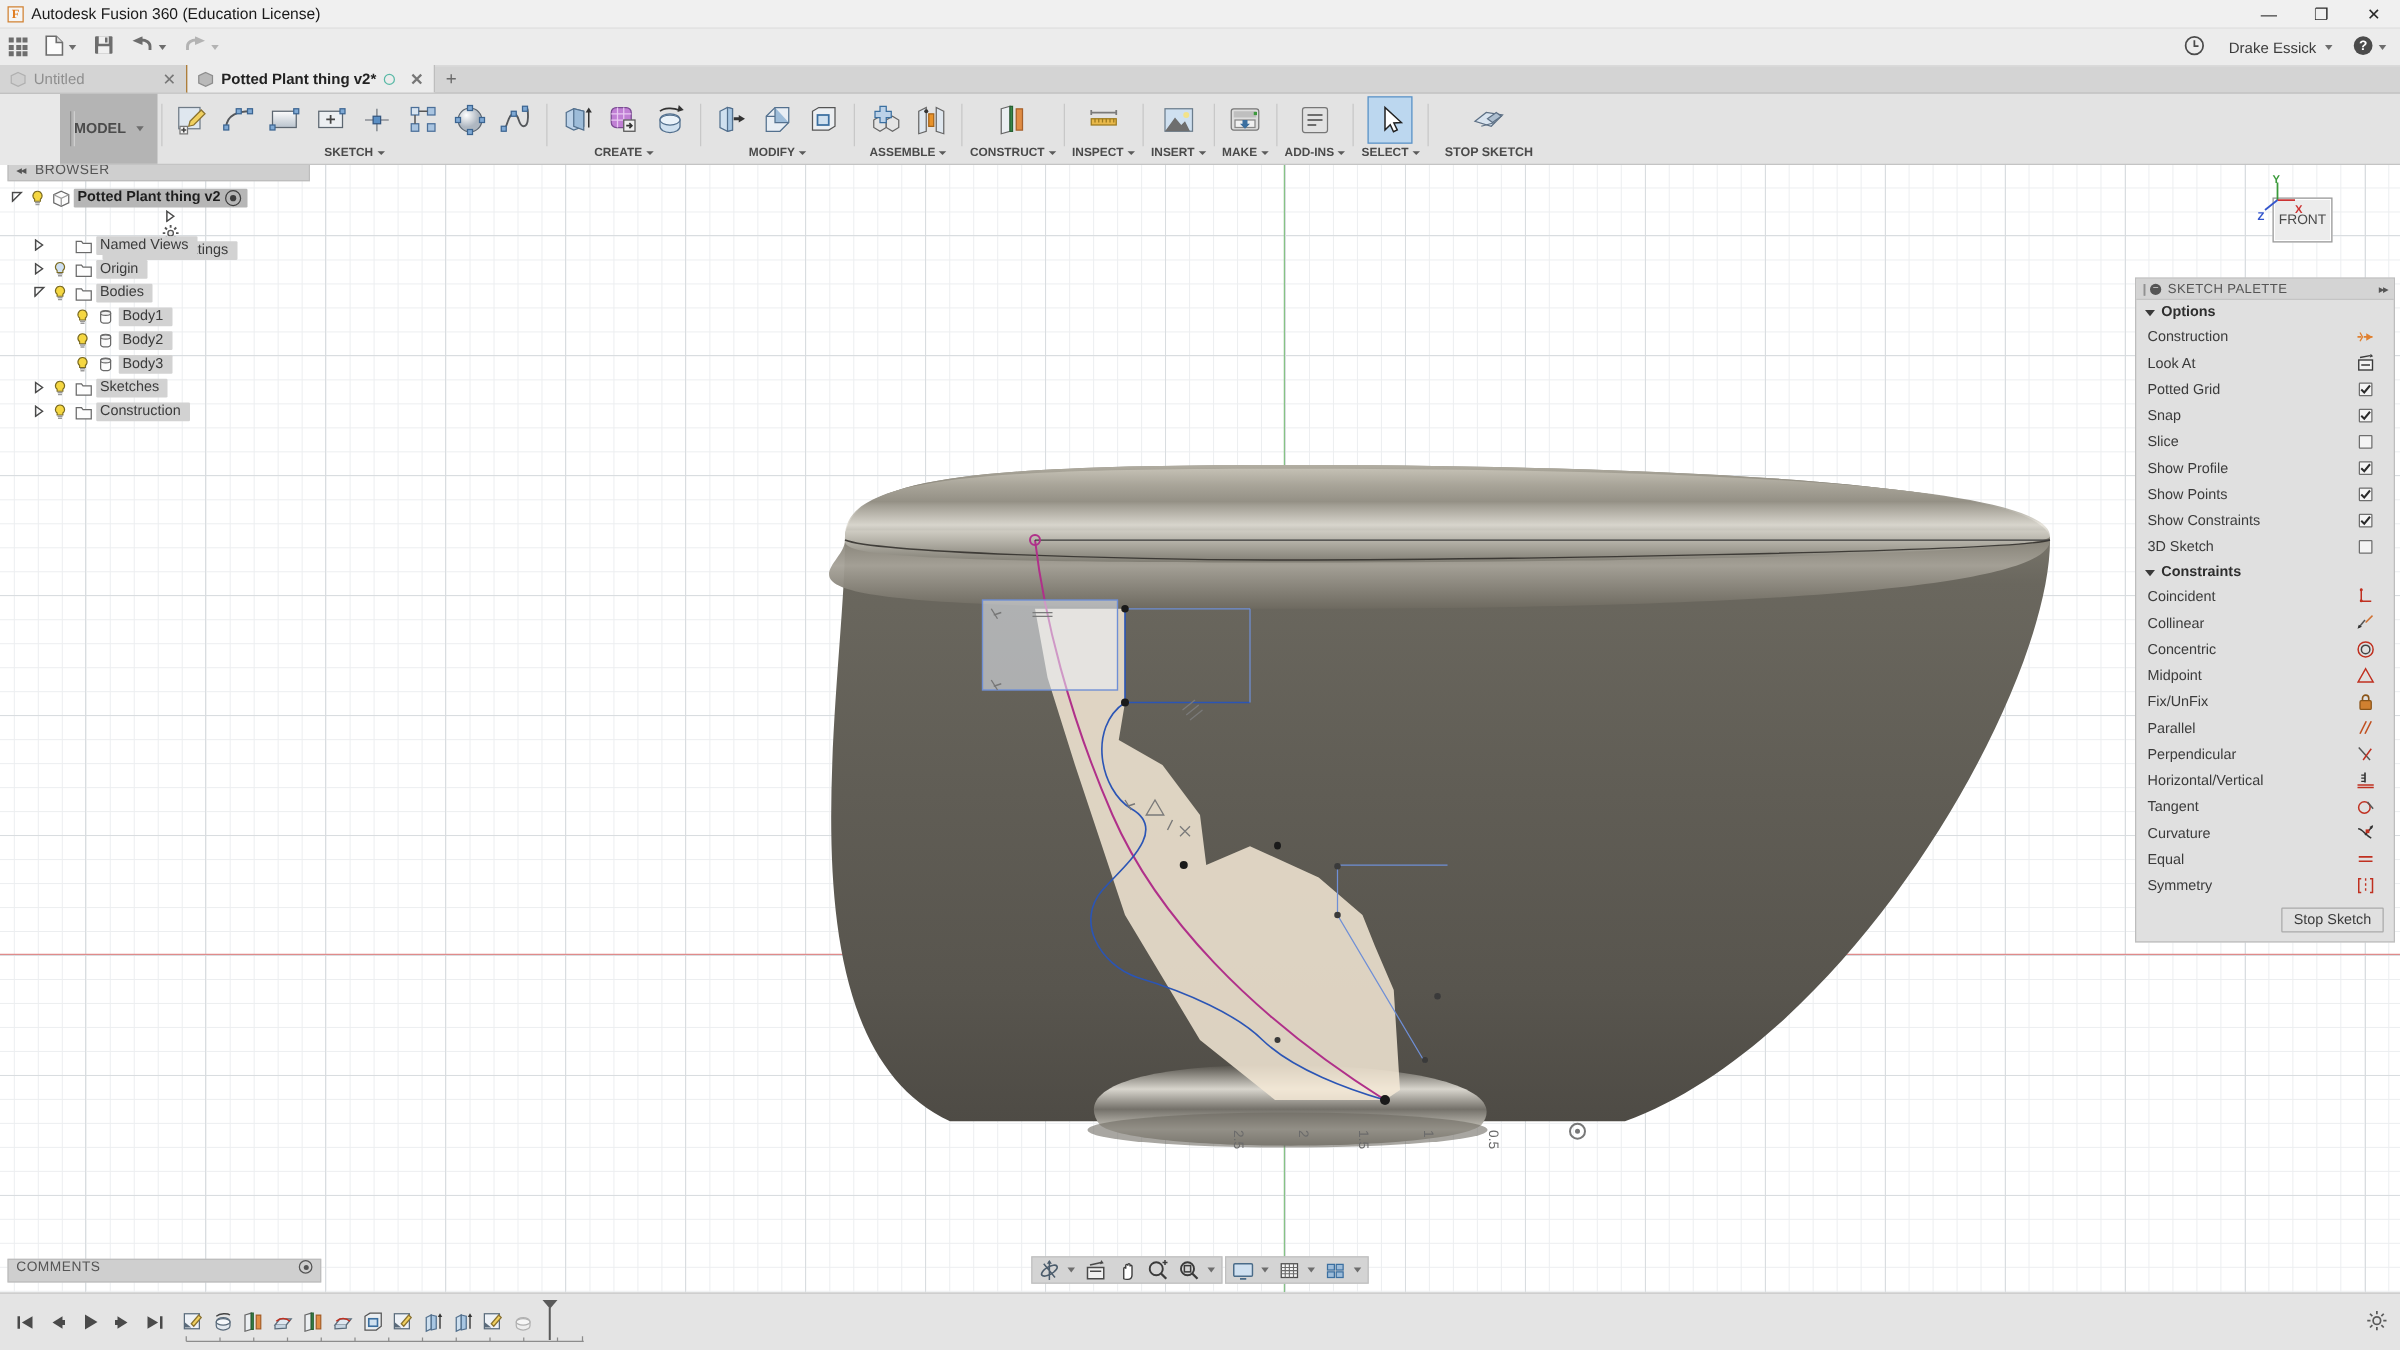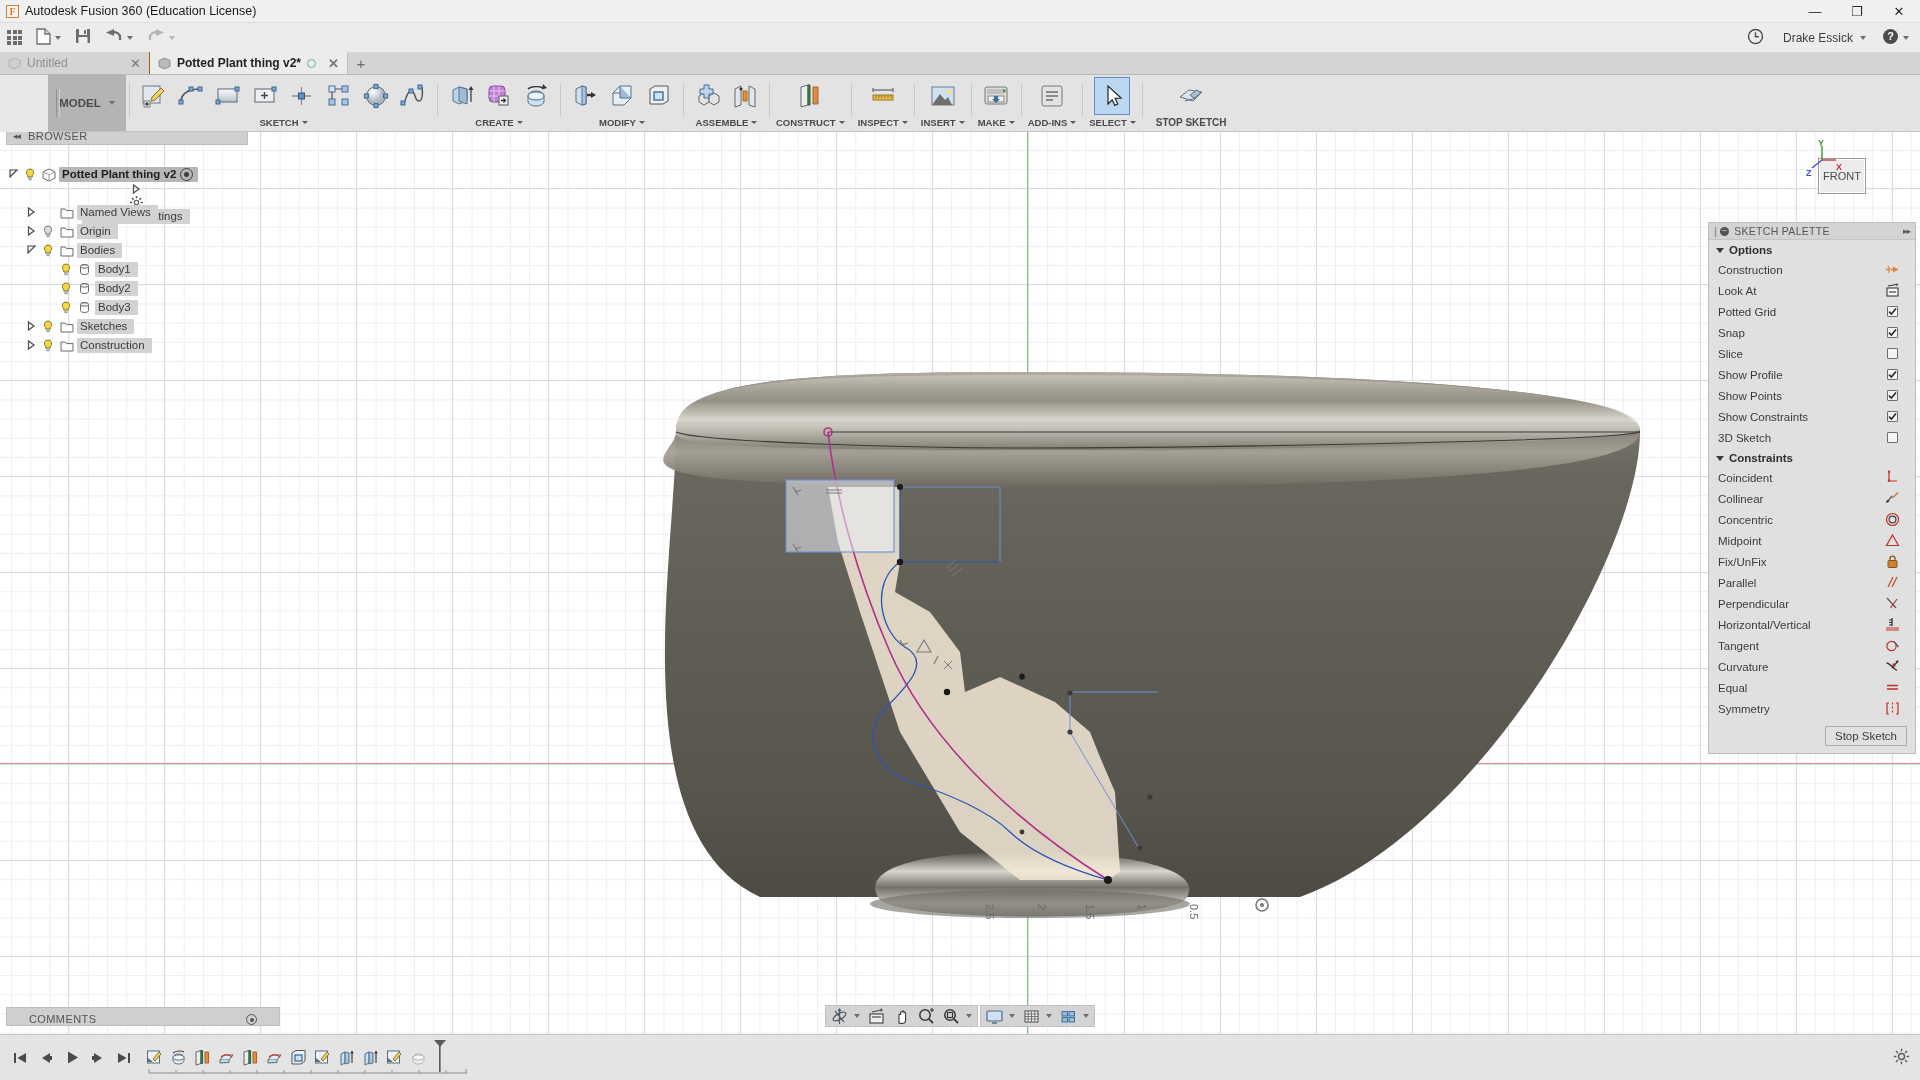--- a/index.html
+++ b/index.html
@@ -93,35 +93,35 @@
   }
   #axis-h { position:absolute; left:0; right:0; top:631px; height:1px; background:#e08b8b; }
   #axis-v { position:absolute; top:0; bottom:0; left:1027px; width:1px; background:#86c286; }
 
   
   #browser { position:absolute; left:6px; top:-6px; width:242px; }
   #browser-hdr { height:19px; background:#cfcfcf; display:flex; align-items:center;
                  gap:8px; padding:0 6px; font-size:11px; color:#555; letter-spacing:.4px;
                  border:1px solid #bdbdbd; }
   #browser-hdr .arrows { color:#555; font-size:9px; letter-spacing:-1px;}
-  #tree { padding-top:20px; }
+  #tree { padding-top:4px; }
   .tnode { height:19px; display:flex; align-items:center; font-size:11.5px; color:#3b3b3b; }
   .tnode .twist { width:15px; text-align:center; flex:none; color:#5a5a5a; font-size:8px;}
   .tnode .bulb { width:17px; flex:none; display:flex; justify-content:center; }
   .tnode .ticon { width:21px; flex:none; display:flex; justify-content:center; }
   .tnode .tlabel { background:#d2d2d2; padding:1px 7px 2px 3px; border-radius:1px; }
   .tnode.root .tlabel { font-weight:bold; background:#b6b6b6; color:#1e1e1e; padding-right:22px; }
   .eye { width:13px;height:13px;border:1.4px solid #3d3d3d;border-radius:50%;
          display:inline-flex;align-items:center;justify-content:center; margin-left:-18px;}
   .eye i { width:5px;height:5px;background:#3d3d3d;border-radius:50%; }
 
   
-  #comments { position:absolute; left:6px; bottom:8px; width:274px; height:19px;
+  #comments { position:absolute; left:6px; bottom:8px; width:251px; height:19px;
               background:#cfcfcf; border:1px solid #bdbdbd;
-              display:flex; align-items:flex-end; padding:0 22px; font-size:11px; color:#555; letter-spacing:.4px;}
+              display:flex; align-items:flex-start; padding:0 6px; font-size:11px; color:#555; letter-spacing:.4px;}
   #comments .cdot { margin-left:auto; width:11px;height:11px;border:1.3px solid #555;border-radius:50%;
                     display:flex;align-items:center;justify-content:center;}
   #comments .cdot i{width:4px;height:4px;background:#555;border-radius:50%;}
 
   
   #viewcube { position:absolute; right:42px; top:8px; width:72px; height:72px; }
   #vc-face { position:absolute; left:12px; top:18px; width:48px; height:36px;
              background:#ececec; border:1px solid #9b9b9b; display:flex;
              align-items:center; justify-content:center; font-size:11px; color:#4a4a4a;
              box-shadow:0 0 0 1px #fff inset; }

